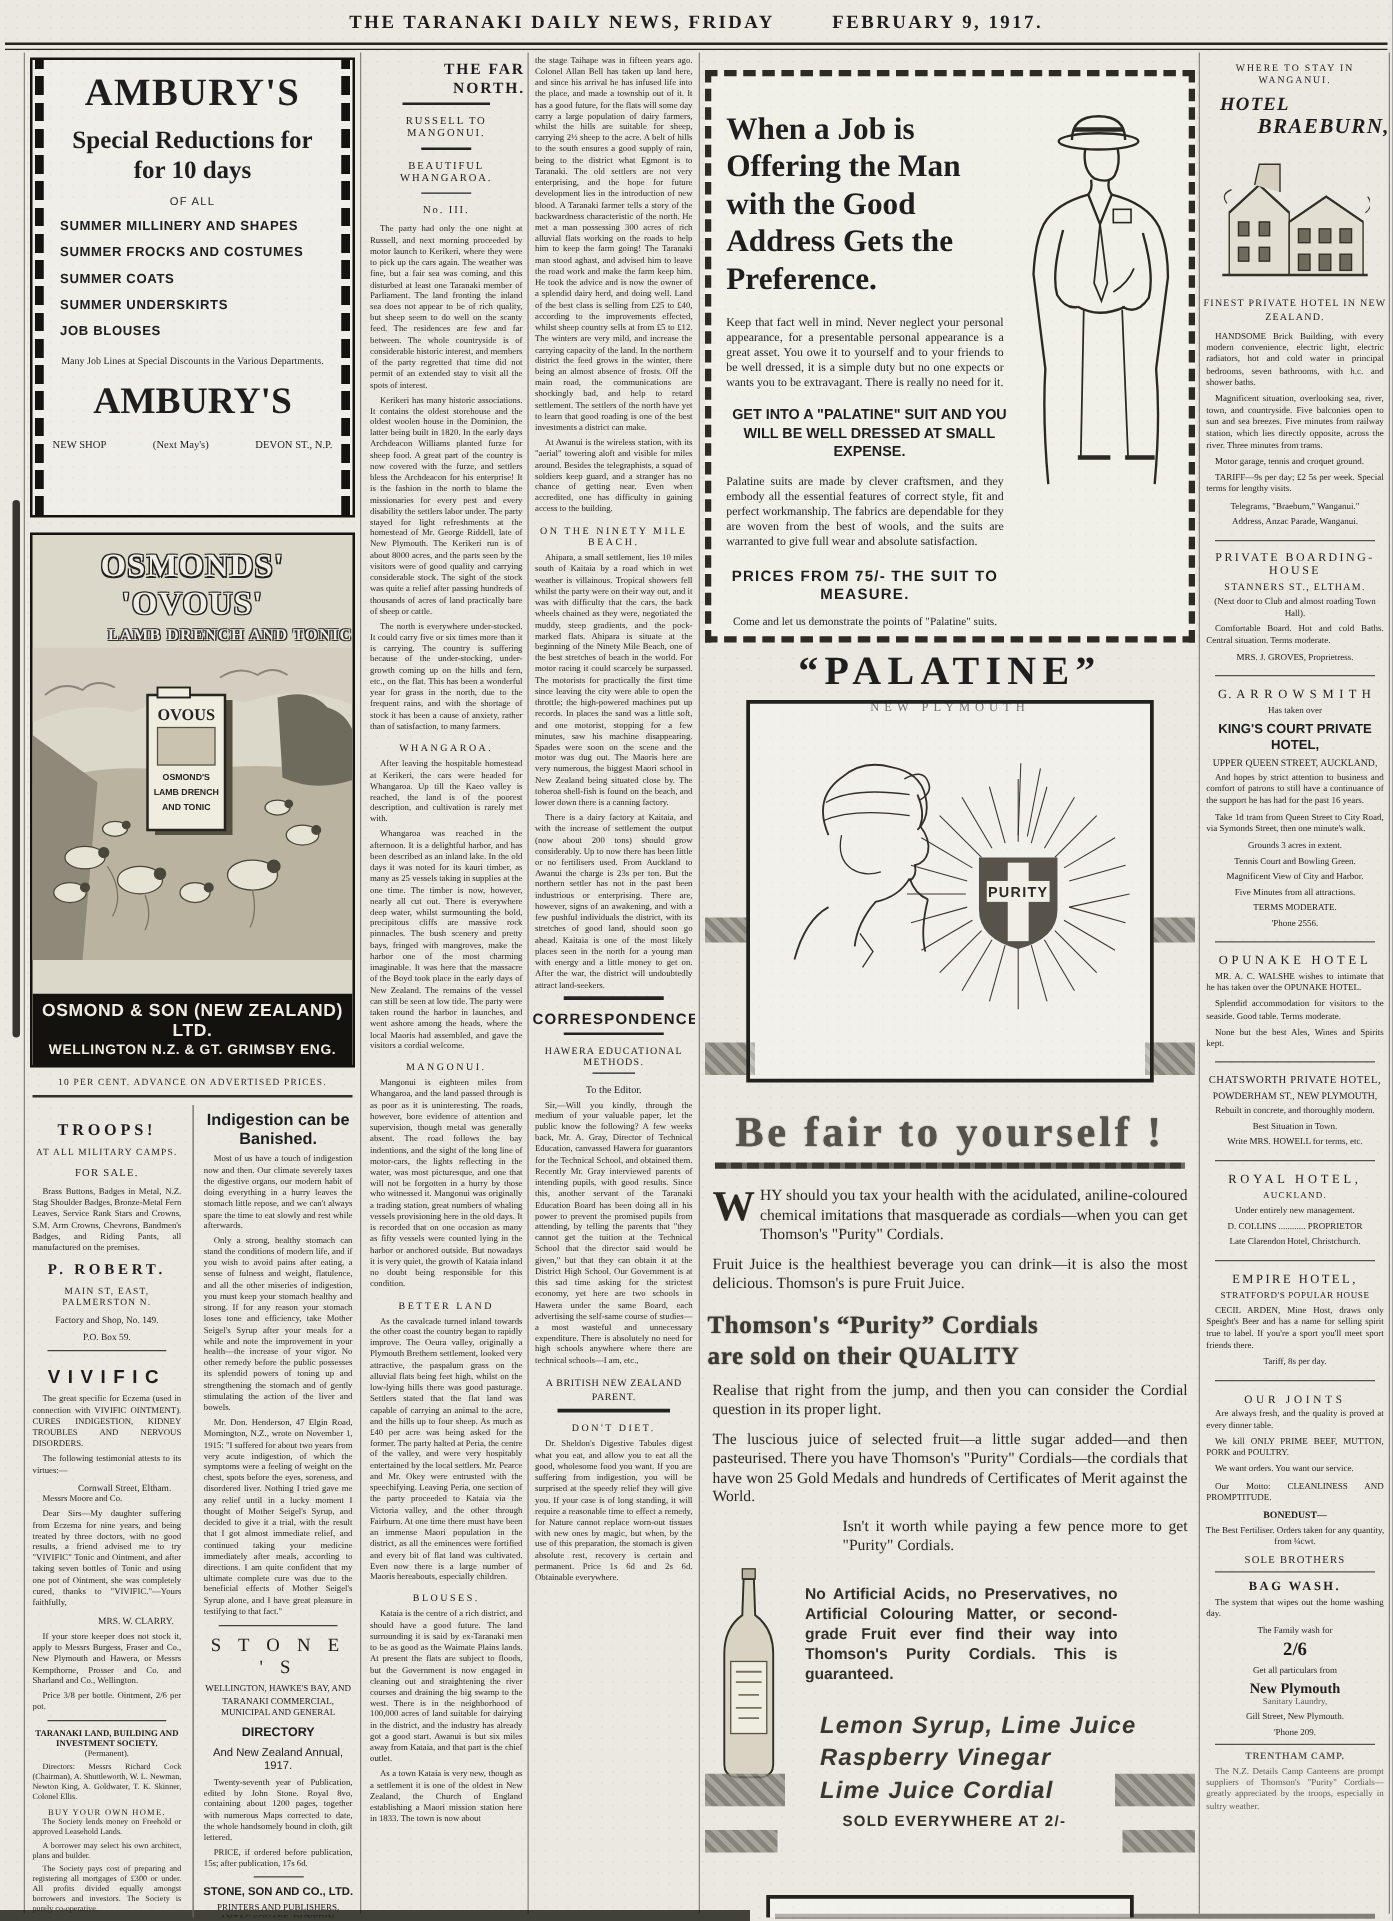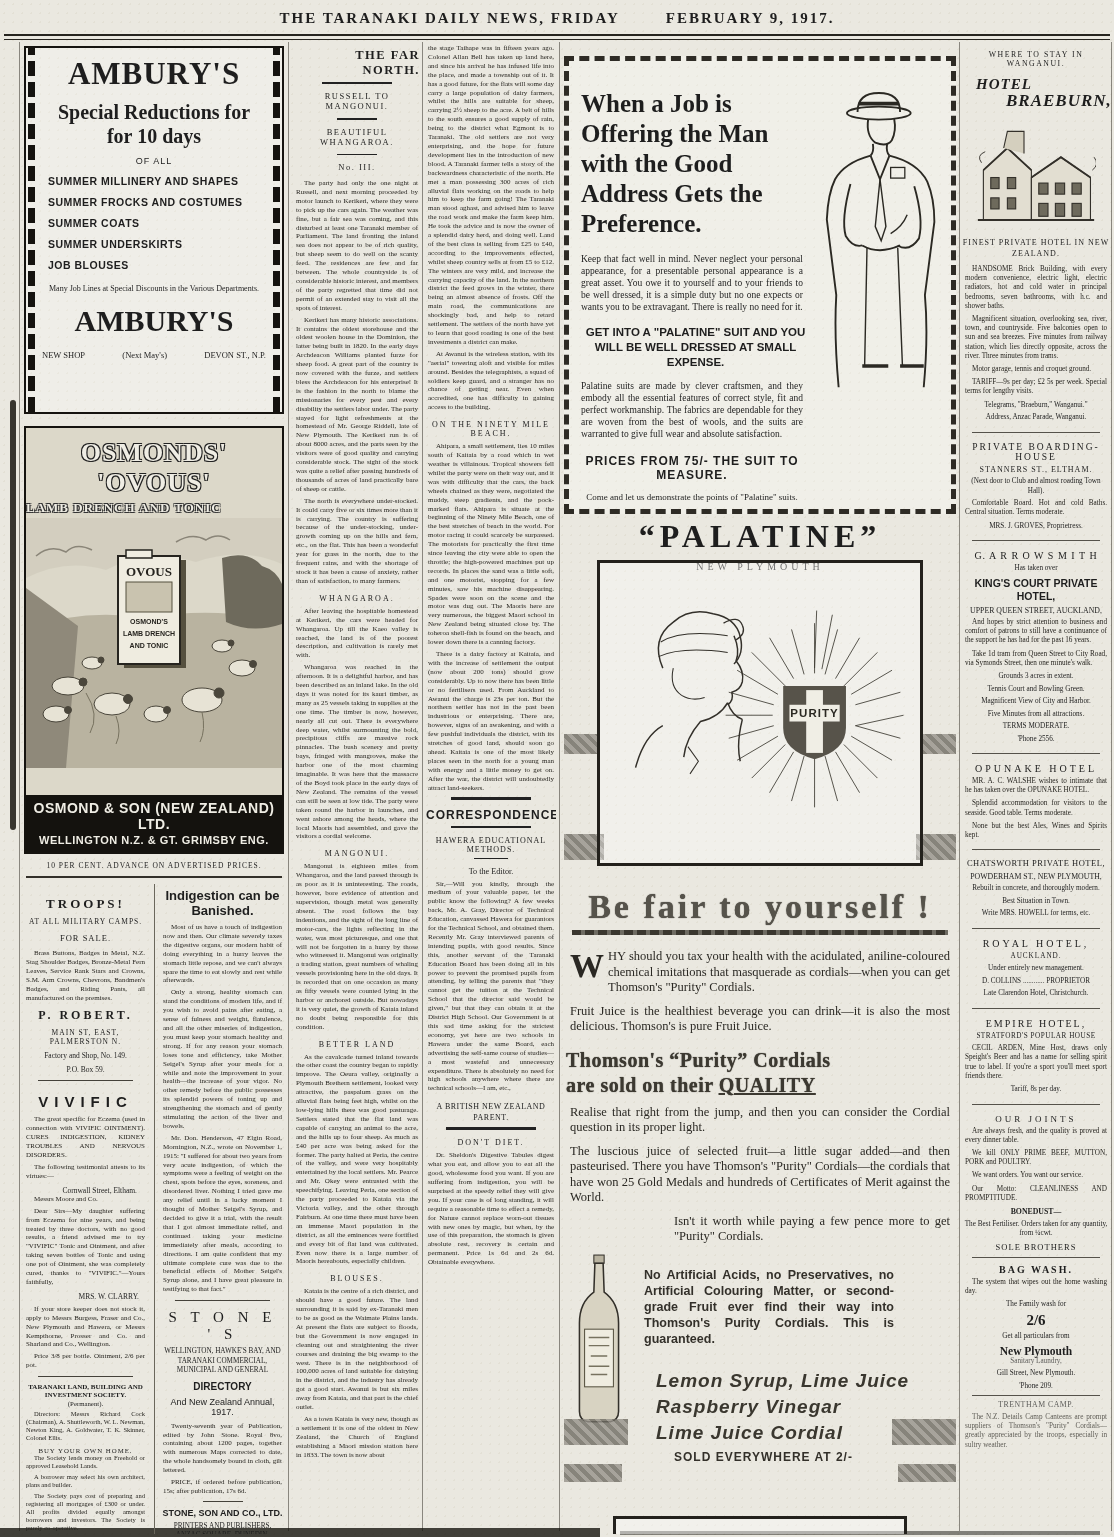--- a/index.html
+++ b/index.html
@@ -22,21 +22,21 @@
   .amb-red{font-weight:bold;font-size:20px;text-align:center;line-height:24px;margin-top:8px;}
   .amb-of{font-family:"Liberation Sans",sans-serif;font-size:9px;letter-spacing:1px;text-align:center;margin:8px 0 6px;}
   .amb-i{font-family:"Liberation Sans",sans-serif;font-weight:bold;font-size:10.5px;letter-spacing:.5px;margin:9px 0 0 6px;}
   .amb-n{font-size:8px;text-align:center;margin-top:12px;line-height:11px;}
   .amb-t2{font-weight:bold;font-size:30px;text-align:center;margin-top:10px;}
   .amb-f{display:flex;justify-content:space-between;font-size:8.5px;margin-top:12px;gap:13px;}
   
   .osm{position:relative;border:2px solid #15130f;margin:0 2px;height:424px;background:#dcd8c9;overflow:hidden;}
   .osm-t{font-weight:bold;font-size:26px;text-align:center;letter-spacing:1px;color:#efede4;
          text-shadow:-1px -1px 0 #222,1px -1px 0 #222,-1px 1px 0 #222,1px 1px 0 #222;margin-top:10px;}
-  .osm-s{font-weight:bold;font-size:13px;text-align:left;letter-spacing:1px;color:#efede4;
+  .osm-s{font-weight:bold;font-size:13px;text-align:right;letter-spacing:1px;color:#efede4;
          text-shadow:-1px -1px 0 #333,1px -1px 0 #333,-1px 1px 0 #333,1px 1px 0 #333;margin-top:2px;}
   .osm-band{position:absolute;left:0;right:0;bottom:0;background:#14120e;color:#efede4;text-align:center;
             font-family:"Liberation Sans",sans-serif;font-weight:bold;padding:5px 2px 6px;}
   .osm-b1{font-size:14px;letter-spacing:.5px;}
   .osm-b2{font-size:11px;letter-spacing:.5px;margin-top:2px;}
   .osm-foot{font-size:7.5px;letter-spacing:1px;text-align:center;margin:7px 0 4px;}
   
   .split{display:flex;gap:7px;margin:0 2px;}
   .sub{width:50%;}
   .troops-t{font-size:13px;letter-spacing:3px;text-align:center;font-weight:bold;margin-top:12px;}
@@ -65,21 +65,21 @@
   .pal-man{position:absolute;right:6px;top:20px;}
   
   .pur-frame{position:relative;border:3px solid #23211c;width:320px;height:300px;margin:46px auto 0;background:rgba(255,255,254,.35);}
   .graybar{position:absolute;height:26px;background:repeating-linear-gradient(45deg,#6e6b62 0 4px,#96928a 4px 8px);opacity:.8;}
   .bef{font-weight:bold;font-size:34px;letter-spacing:3px;text-align:center;color:#56534b;margin-top:22px;
        text-shadow:0 0 1px #33302a;}
   .befbar{height:5px;background:repeating-linear-gradient(90deg,#3a372f 0 9px,#6e6b62 9px 13px);margin:4px 8px 14px;}
   .pur-p{font-size:12.5px;line-height:15.5px;text-align:justify;margin:8px 6px;color:#2a2823;}
   .drop{float:left;font-size:34px;line-height:30px;font-weight:bold;margin:2px 4px 0 0;}
   .th-h{font-weight:bold;font-size:20px;letter-spacing:.5px;color:#3c3931;margin:14px 2px 2px;text-shadow:0 0 1px #33302a;}
-  .th-q{text-decoration:underline;margin-top:36px;}
+  .th-q{margin-top:36px;}
   .noart{font-family:"Liberation Sans",sans-serif;font-weight:bold;font-size:12.5px;line-height:16px;text-align:justify;color:#33302a;}
   .prod{font-family:"Liberation Sans",sans-serif;font-weight:bold;font-size:19px;letter-spacing:1px;color:#3a372f;line-height:26px;font-style:italic;}
   .sold{font-family:"Liberation Sans",sans-serif;font-weight:bold;font-size:12px;letter-spacing:1px;margin:4px 0 0 110px;color:#33302a;}
   .sped{position:relative;border:3px solid #23211c;width:268px;margin:52px auto 0;padding:8px 10px;background:rgba(255,255,254,.4);}
   
   .r-where{font-size:7.8px;letter-spacing:1.5px;text-align:center;margin-top:6px;}
   .brae1{font-style:italic;font-weight:bold;font-size:15px;margin:8px 0 0 14px;letter-spacing:1px;}
   .brae2{font-style:italic;font-weight:bold;font-size:17px;margin:-2px 0 0 44px;letter-spacing:1px;}
   .r-fin{font-size:8px;letter-spacing:1px;text-align:center;line-height:11px;margin-top:6px;}
   .rj{font-size:7.2px;line-height:9.2px;text-align:justify;text-indent:7px;margin:0 3px 4px;color:#26241f;}
@@ -506,17 +506,17 @@
     <p class="rj" style="margin-top:3px;">The system that wipes out the home washing day.</p>
     <div class="r-c">The Family wash for</div>
     <div class="bag-pr">2/6</div>
     <div class="r-c">Get all particulars from</div>
     <div class="bag-np">New  Plymouth</div>
     <div class="r-c faint">Sanitary Laundry,</div>
     <div class="r-c">Gill Street,   New Plymouth.</div>
     <div class="r-c">'Phone 209.</div>
     <hr class="rdiv" style="margin:4px 10px;">
 
-    <div class="r-c faint" style="font-weight:normal;font-size:7.8px;letter-spacing:.5px;">TRENTHAM CAMP.</div>
+    <div class="r-c faint" style="font-weight:bold;font-size:7.8px;letter-spacing:.5px;">TRENTHAM CAMP.</div>
     <p class="rj faint">The N.Z. Details Camp Canteens are prompt suppliers of Thomson's "Purity" Cordials—greatly appreciated by the troops, especially in sultry weather.</p>
   </div>
 
 </div>
 
 </body></html>

